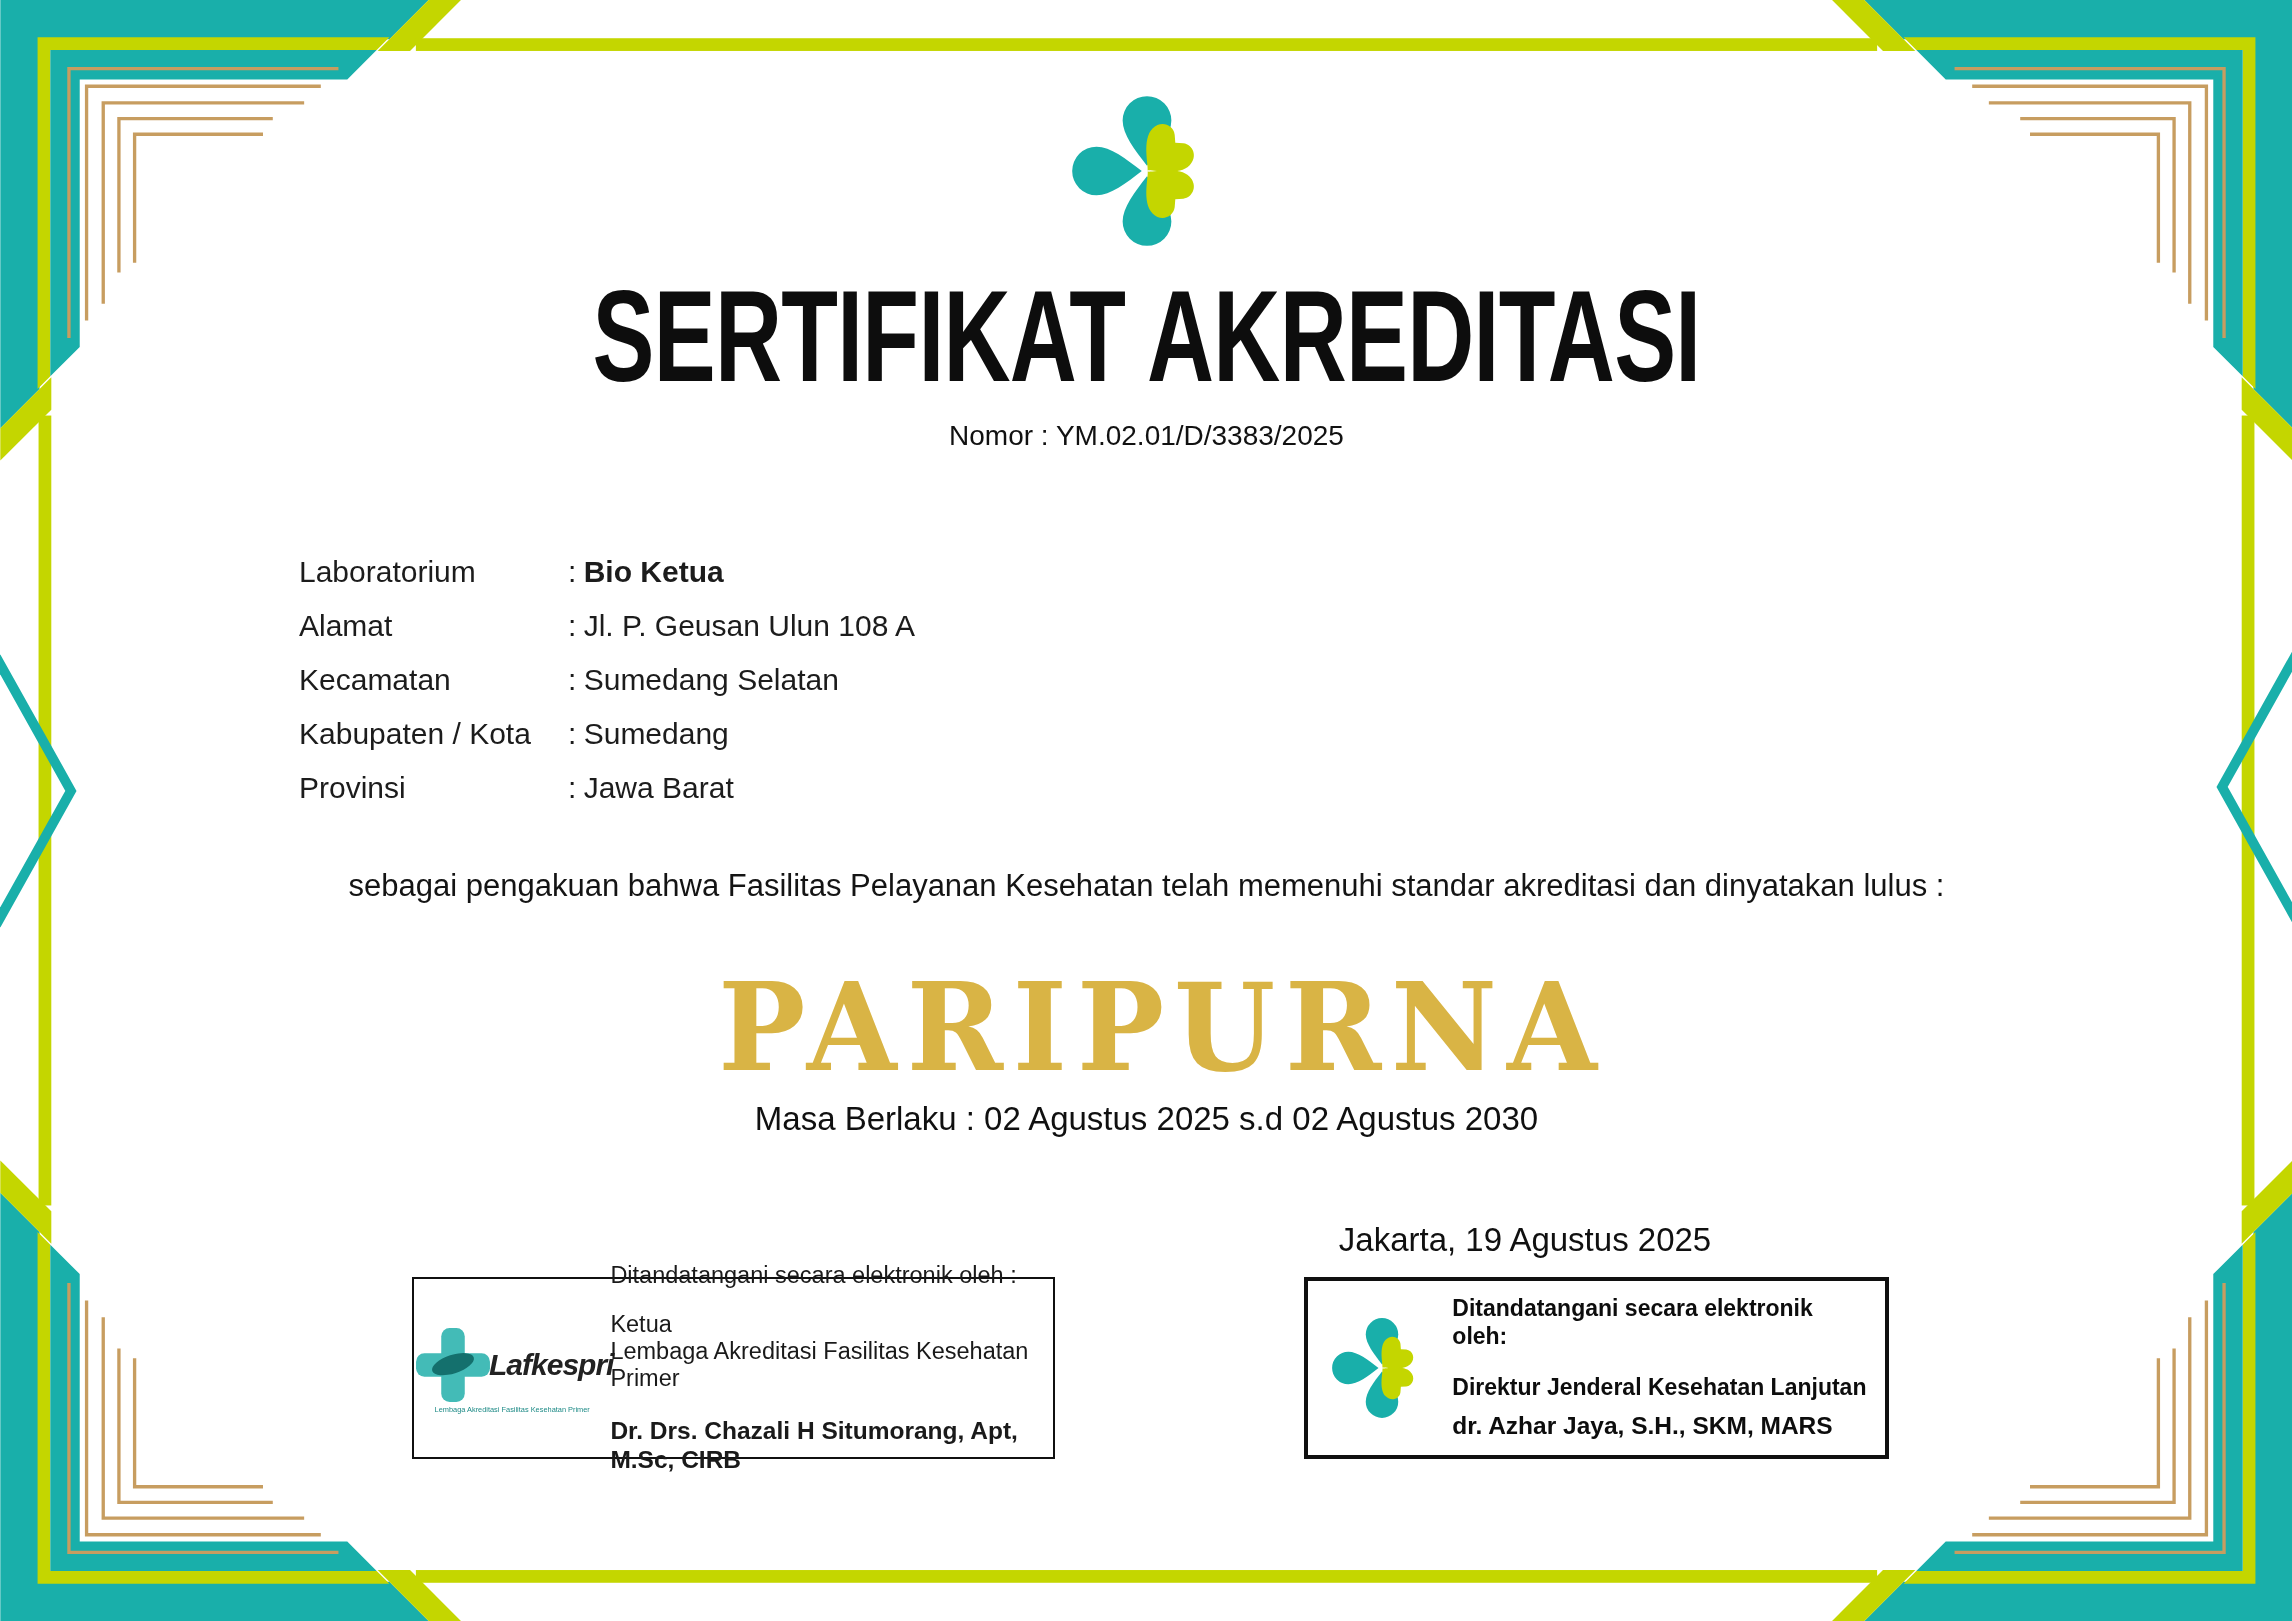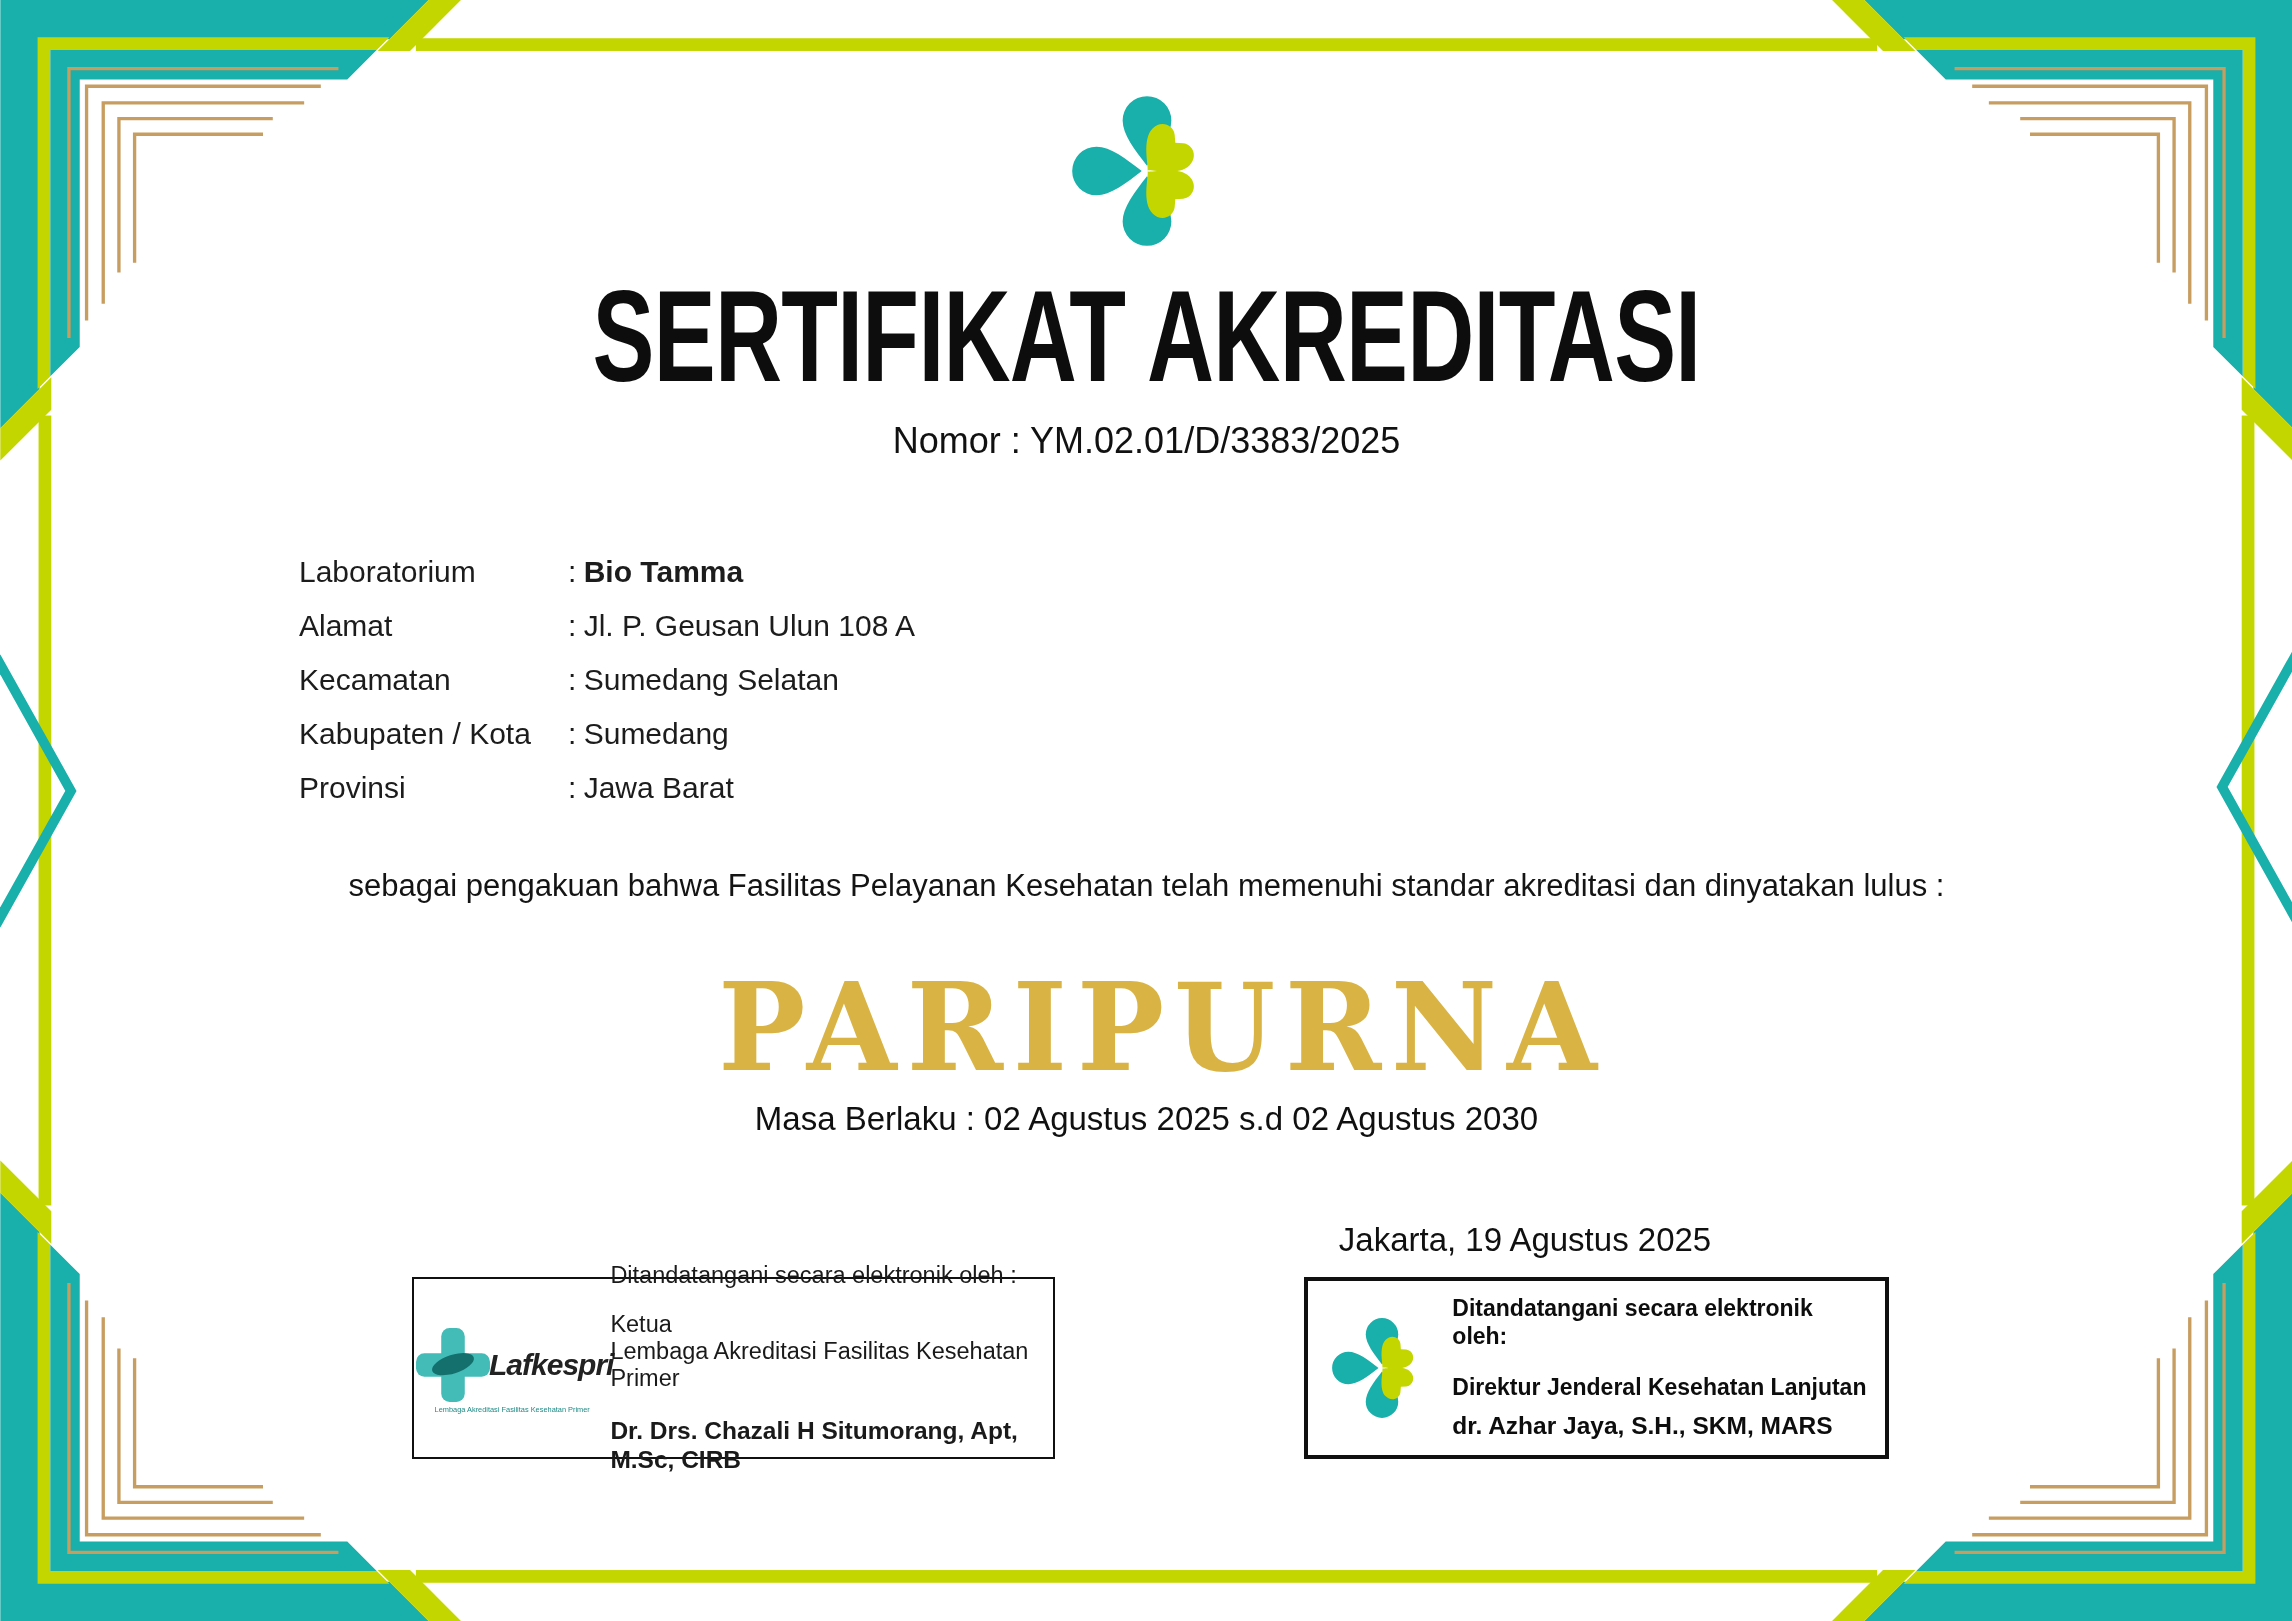--- a/index.html
+++ b/index.html
@@ -8,21 +8,21 @@
     overflow:hidden;font-family:"Liberation Sans",sans-serif;color:#1c1c1c;
   }
   #border-art{position:absolute;left:0;top:0;width:2293px;height:1621px;pointer-events:none;}
   
   .header-logo{position:absolute;left:0;top:84px;width:100%;display:flex;justify-content:center;align-items:center;gap:21.6px;}
   .ministry-name{font-weight:bold;color:#3c3c3c;font-size:28px;line-height:1.2;letter-spacing:0.5px;}
   
   .title-wrap{position:absolute;left:0;top:272px;width:100%;text-align:center;}
   .cert-title{display:inline-block;font-weight:900;font-size:129px;line-height:1;letter-spacing:-1px;
     transform:scaleX(.72);transform-origin:center;color:#0d0d0d;white-space:nowrap;}
-  .cert-number{position:absolute;left:0;top:420px;width:100%;text-align:center;font-size:36px;color:#111;}
+  .cert-number{position:absolute;left:0;top:420px;width:100%;text-align:center;font-size:28px;color:#111;}
   
   .fields{position:absolute;left:299px;top:545px;font-size:30px;}
   .frow{display:flex;height:54px;align-items:center;}
   .flabel{width:269px;}
   .fcolon{width:15.7px;}
   .fvalue{}
   .fvalue.bold{font-weight:bold;}
   
   .statement{position:absolute;left:0;top:868px;width:100%;text-align:center;font-size:31px;color:#141414;}
   
@@ -97,21 +97,21 @@
 
   <div class="title-wrap">
     <span class="cert-title">SERTIFIKAT AKREDITASI</span>
   </div>
   <div class="cert-number">Nomor : YM.02.01/D/3383/2025</div>
 
   <div class="fields">
     <div class="frow">
       <span class="flabel">Laboratorium</span>
       <span class="fcolon">:</span>
-      <span class="fvalue bold">Bio Tamma</span>
+      <span class="fvalue bold">Bio Ketua</span>
     </div>
     <div class="frow">
       <span class="flabel">Alamat</span>
       <span class="fcolon">:</span>
       <span class="fvalue">Jl. P. Geusan Ulun 108 A</span>
     </div>
     <div class="frow">
       <span class="flabel">Kecamatan</span>
       <span class="fcolon">:</span>
       <span class="fvalue">Sumedang Selatan</span>

